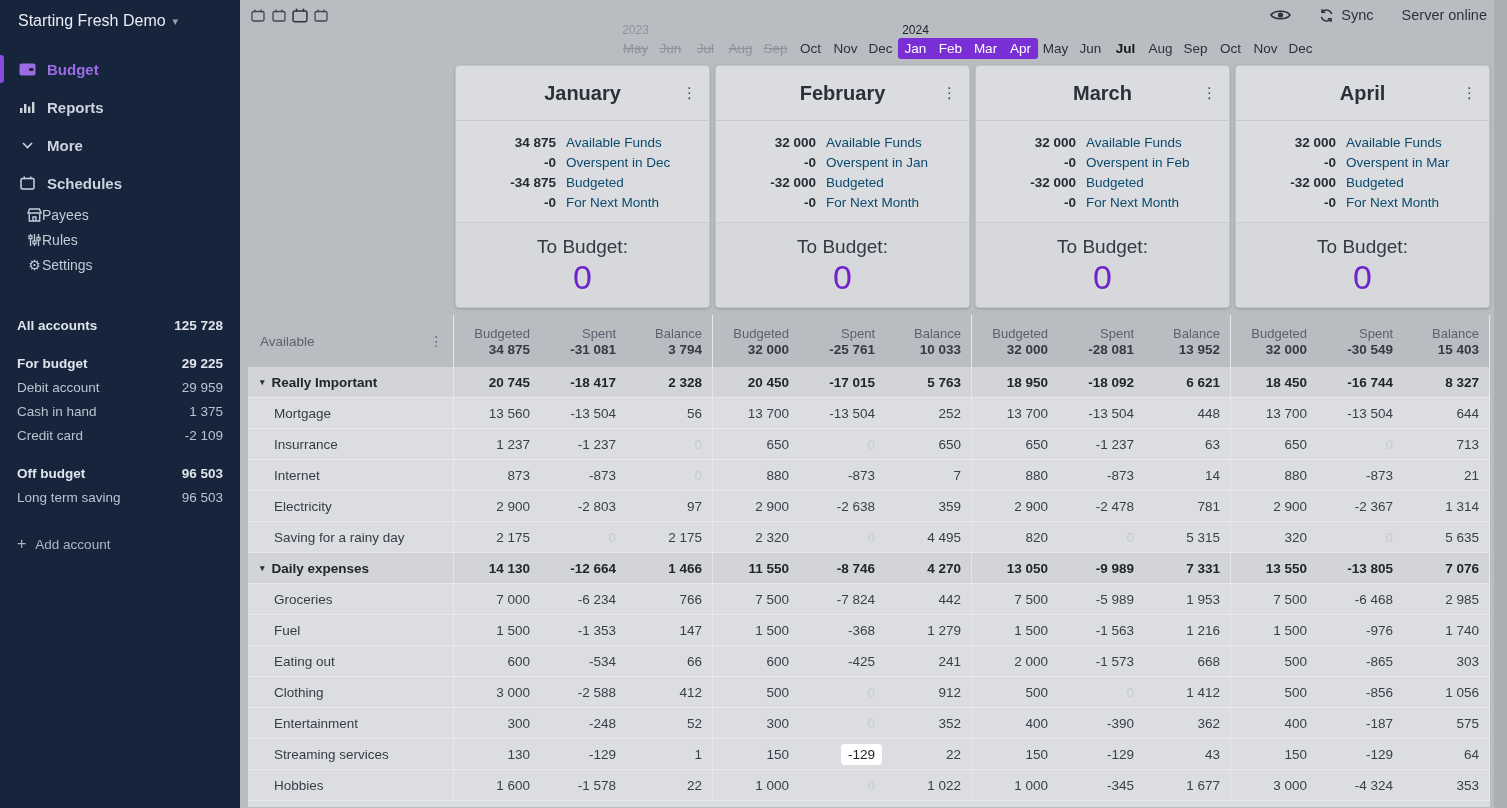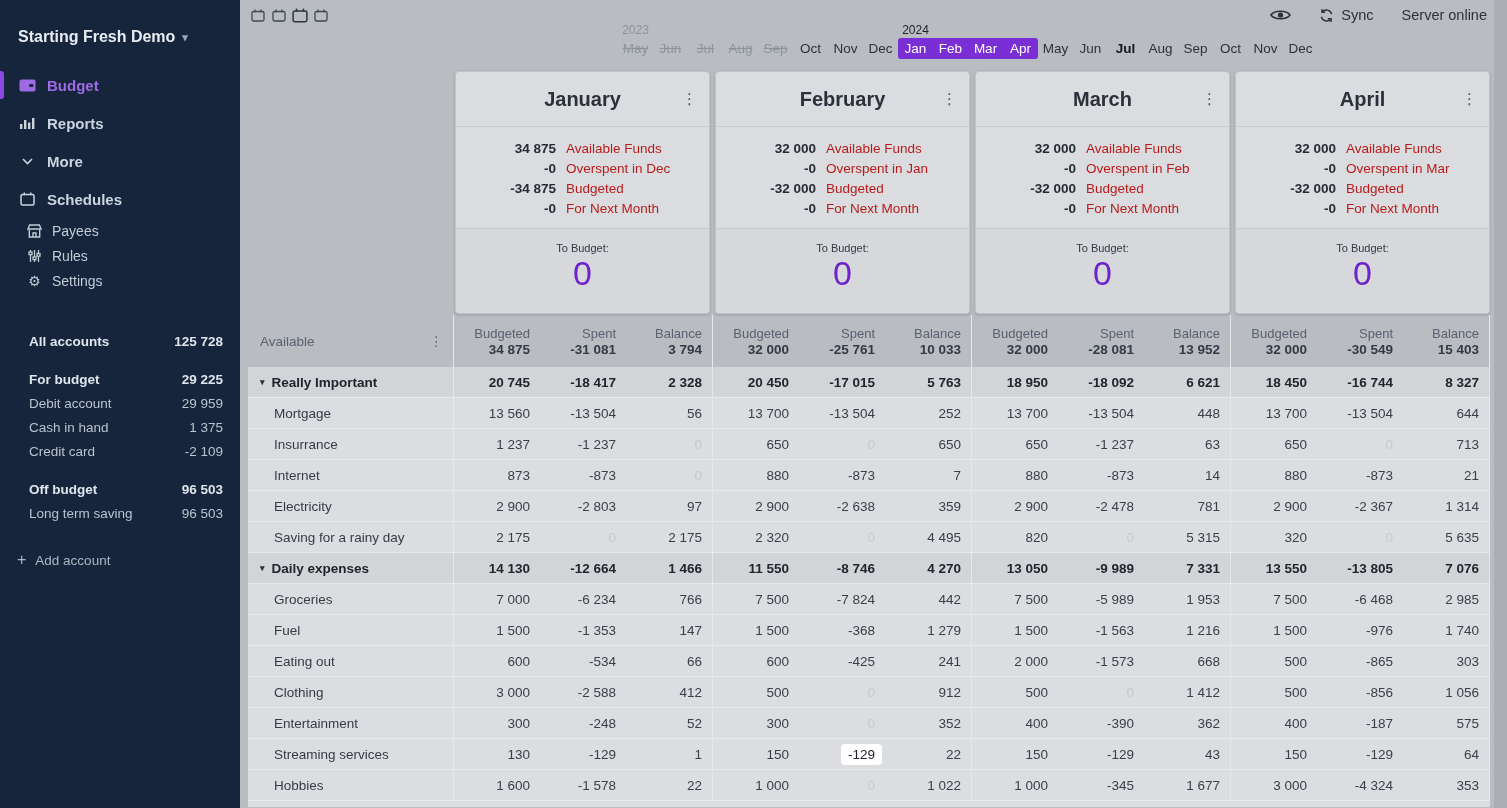--- a/index.html
+++ b/index.html
@@ -1,32 +1,32 @@
 <!DOCTYPE html>
 <html><head>
 <meta charset="utf-8">
 <style>
   * { box-sizing: border-box; margin: 0; padding: 0; }
   body { font-family: "Liberation Sans", sans-serif; background:#888; }
   .app { width:1507px; height:808px; display:flex; overflow:hidden; background:#b9bcc1; position:relative; }
 
   
   .sidebar { width:240px; height:100%; background:#16253c; color:#c8d0db; flex:none; display:flex; flex-direction:column; }
-  .sb-title { display:flex; align-items:center; gap:7px; padding:28px 18px 14px 18px; font-size:16px; font-weight:700; color:#e9edf3; cursor:pointer; }
+  .sb-title { display:flex; align-items:center; gap:7px; padding:12px 18px 14px 18px; font-size:16px; font-weight:400; color:#e9edf3; cursor:pointer; }
   .sb-caret { color:#9aa4b2; font-size:11px; }
   .sb-nav { padding-top:6px; }
   .sb-item { display:flex; align-items:center; gap:11px; height:38px; padding:0 18px; font-size:15px; font-weight:600; color:#ccd4de; position:relative; cursor:pointer; }
   .sb-item.active { color:#9d6ce5; }
   .sb-item.active::before { content:""; position:absolute; left:0; top:5px; bottom:5px; width:4px; background:#8a4ae0; border-radius:0 3px 3px 0; }
   .sb-icon { width:18px; display:flex; justify-content:center; align-items:center; color:inherit; }
-  .sb-sub { display:flex; align-items:center; gap:10px; height:25px; padding:0 18px 0 27px; font-size:14px; font-weight:400; color:#c3cbd6; cursor:pointer; }
+  .sb-sub { display:flex; align-items:center; gap:0; height:25px; padding:0 18px 0 27px; font-size:14px; font-weight:400; color:#c3cbd6; cursor:pointer; }
   .sb-sub .sb-icon { width:15px; }
   .gear { font-family:"DejaVu Sans", sans-serif; font-size:14px; line-height:1; }
   .accts { margin-top:36px; font-size:13.5px; }
-  .acct-row { display:flex; justify-content:space-between; align-items:center; height:24px; padding:0 17px; color:#bac3cf; cursor:pointer;margin-left:12px; }
+  .acct-row { display:flex; justify-content:space-between; align-items:center; height:24px; padding:0 17px; color:#bac3cf; cursor:pointer; }
   .acct-row.bold { font-weight:700; color:#dfe5ec; }
   .acct-row.gap { margin-top:14px; }
   .add-acct { margin-top:26px; display:flex; align-items:center; gap:9px; padding:0 17px; color:#aeb7c3; font-size:13.5px; cursor:pointer; }
   .add-acct .plus { font-size:16px; font-weight:400; }
 
   
   .main { position:relative; flex:1; background:#b9bcc1; overflow:hidden; }
   .right-edge { position:absolute; right:0; top:0; bottom:0; width:13px; background:rgba(0,0,0,0.07); pointer-events:none; }
 
   .cal-btns { position:absolute; top:8px; left:10px; display:flex; gap:5px; }
@@ -40,31 +40,31 @@
   .tl-month { width:35px; text-align:center; cursor:pointer; }
   .tl-year { height:16px; font-size:12px; font-weight:400; color:#20252c; line-height:16px; }
   .tl-year.dim { color:#8d949e; }
   .tl-label { height:21px; line-height:21px; font-size:13.5px; color:#2c323c; }
   .tl-label.past { color:#8d949e; text-decoration:line-through; }
   .tl-label.selected { background:#7a2fd6; color:#fff; }
   .tl-label.sel-first { border-radius:3px 0 0 3px; }
   .tl-label.sel-last { border-radius:0 3px 3px 0; }
   .tl-label.current { font-weight:700; color:#14171c; }
 
-  .cards { position:absolute; top:71px; left:215px; display:flex; gap:5px;justify-content:space-between; }
+  .cards { position:absolute; top:65px; left:215px; display:flex; gap:5px;justify-content:space-between; }
   .card { width:255px; height:243px; background:#dadcdf; border:1px solid #c2c4c8; border-radius:4px; box-shadow:0 1px 3px rgba(0,0,0,0.18); display:flex; flex-direction:column; overflow:hidden; }
   .card-hd { height:55px; flex:none; display:flex; align-items:center; justify-content:center; position:relative; border-bottom:1px solid #c8cacd; }
   .card-name { font-size:20px; font-weight:700; color:#2b313b; }
   .card-kebab { position:absolute; right:12px; top:50%; transform:translateY(-50%); color:#4a515c; font-size:15px; cursor:pointer; font-family:"DejaVu Sans", sans-serif; }
   .card-summary { padding:11px 0 10px 0; border-bottom:1px solid #c8cacd; flex:none; }
   .cs-row { display:flex; align-items:center; height:20px; font-size:13.5px; }
   .cs-val { width:100px; text-align:right; font-weight:700; color:#262c36; }
-  .cs-label { margin-left:10px; color:#b91c1c; }
+  .cs-label { margin-left:10px; color:#0c4a6e; }
   .card-tb { flex:1; text-align:center; padding-top:13px; background:#d6d8db; }
-  .tb-label { font-size:11px; color:#333a45; }
+  .tb-label { font-size:19px; color:#333a45; }
   .tb-val { font-size:34px; color:#6e23cc; margin-top:1px; cursor:pointer; line-height:1.1; }
 
   
   .btable { position:absolute; top:315px; left:8px; width:1242px; }
   .trow { display:flex; height:31px; background:#dcdde0; border-bottom:1px solid #e8e9eb; }
   .trow.group { background:#d3d4d7; }
   .trow.thead { height:52px; background:transparent; border-bottom:none; }
   .tcat { width:206px; flex:none; display:flex; align-items:center; padding:0 10px 0 26px; font-size:13.5px; color:#353c46; border-right:1px solid #e6e7e9; }
   .trow.group .tcat { padding-left:12px; font-weight:700; color:#20262e; }
   .thead .tcat { justify-content:space-between; color:#5a6170; padding-left:12px; }

